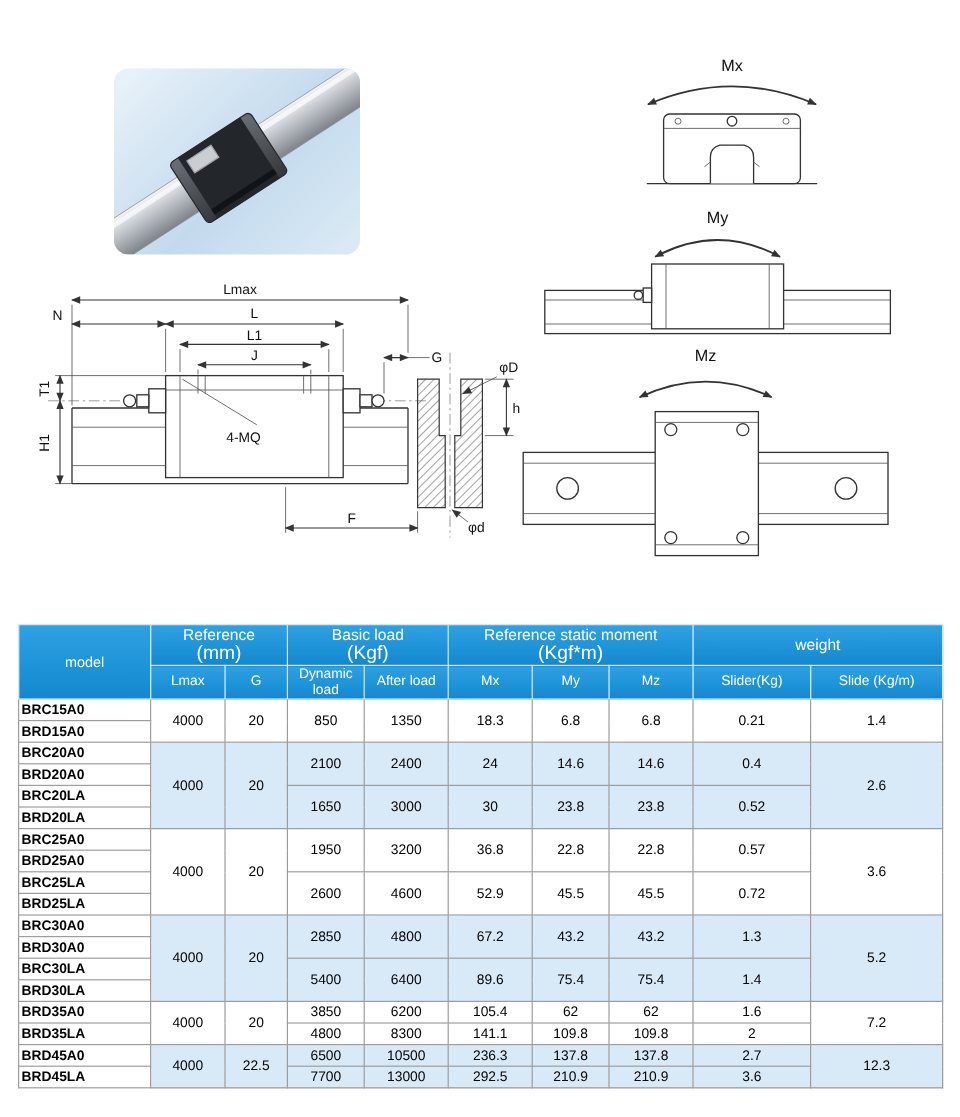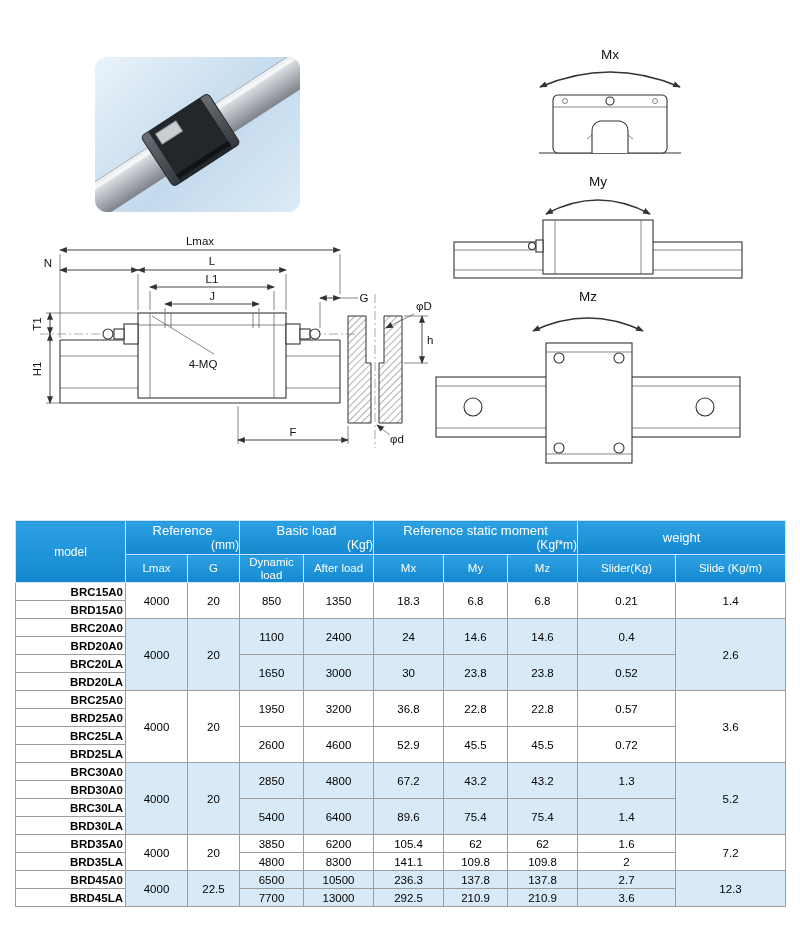--- a/index.html
+++ b/index.html
@@ -25,22 +25,22 @@
   
   #spec-table { left:15px; top:520px; }
   table { border-collapse:collapse; table-layout:fixed; width:770px; font-size:11.5px; color:#000; }
   td { border:1px solid #9d9d9d; height:18px; padding:0 2px; text-align:center; vertical-align:middle; }
   thead th { background:linear-gradient(180deg,#2da1e2,#1488cf); color:#fff; border:1px solid #cfe7f7;
              font-weight:normal; text-align:center; vertical-align:middle; }
   tr.h1 th { height:34px;margin-top:24px; }
   tr.h2 th { height:26px; font-size:11.5px; line-height:1.1; padding:1px; }
   .th-model { font-size:12px; }
   .g-title { font-size:13px; }
-  .g-sub { font-size:12px;text-align:right; }
-  td.model-cell { font-weight:bold; background:#fff; text-align:right; }
+  .g-sub { font-size:16px; }
+  td.model-cell { font-weight:bold; background:#fff; text-align:left; }
   tr.shaded td { background:#d8e9f7; }
   tr.shaded td.model-cell { background:#fff; }
 </style>
 </head>
 <body>
 
 <div id="page">
 
   <svg width="0" height="0" style="position:absolute">
     <defs>
@@ -284,21 +284,21 @@
             <td rowspan="2">0.21</td>
             <td rowspan="2">1.4</td>
           </tr>
           <tr>
             <td class="model-cell">BRD15A0</td>
           </tr>
           <tr class="shaded">
             <td class="model-cell">BRC20A0</td>
             <td rowspan="4">4000</td>
             <td rowspan="4">20</td>
-            <td rowspan="2">1100</td>
+            <td rowspan="2">2100</td>
             <td rowspan="2">2400</td>
             <td rowspan="2">24</td>
             <td rowspan="2">14.6</td>
             <td rowspan="2">14.6</td>
             <td rowspan="2">0.4</td>
             <td rowspan="4">2.6</td>
           </tr>
           <tr class="shaded">
             <td class="model-cell">BRD20A0</td>
           </tr>

